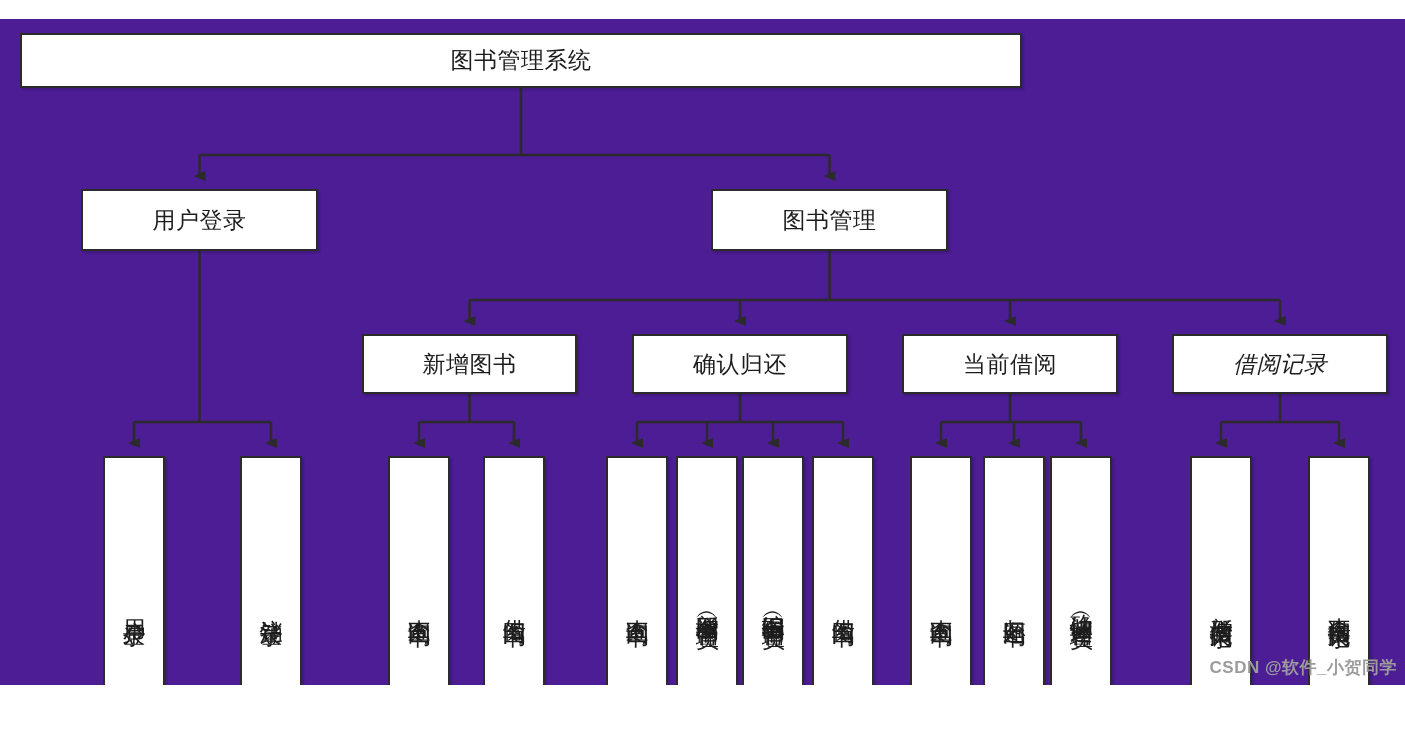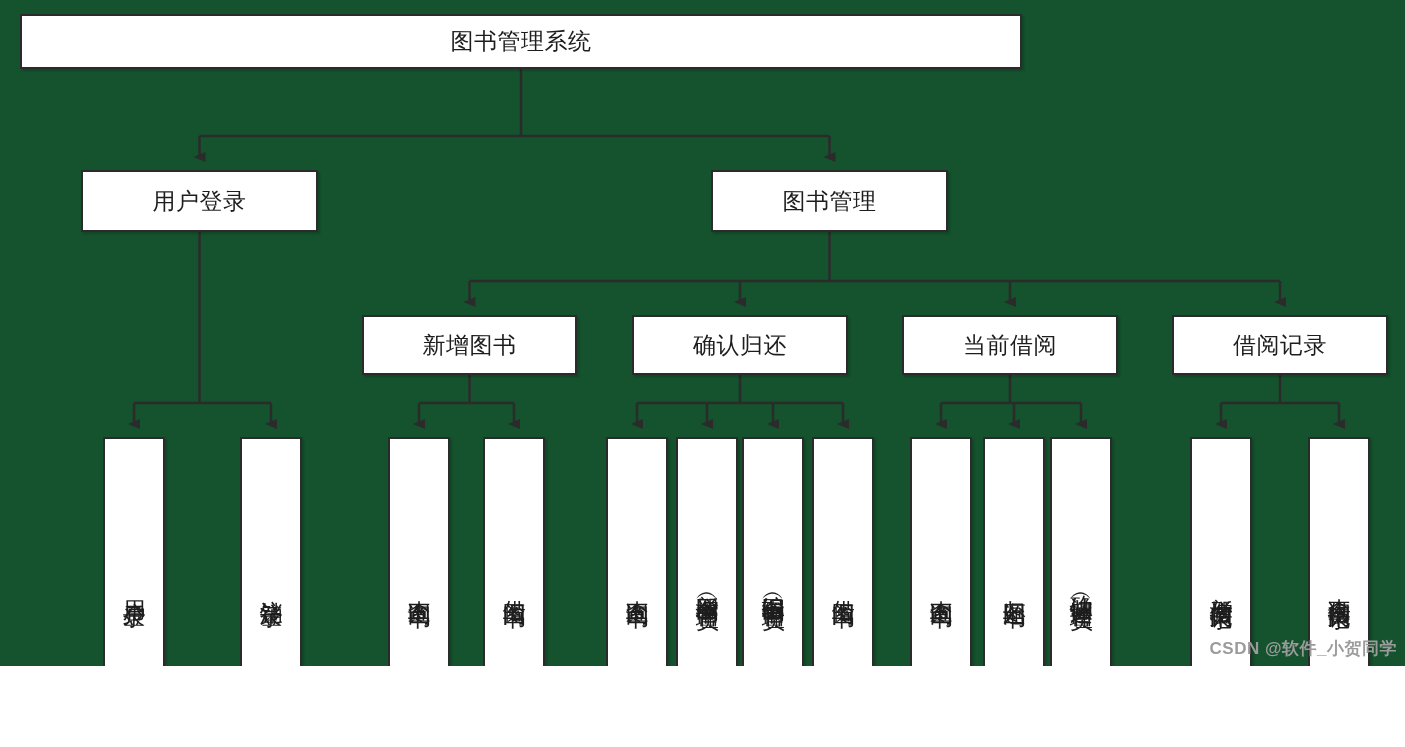--- a/index.html
+++ b/index.html
@@ -7,22 +7,23 @@
     padding: 0;
     background: #ffffff;
   }
   body {
     font-family: "Liberation Sans", "DejaVu Sans", sans-serif;
   }
   #canvas {
     position: relative;
     width: 1405px;
     height: 666px;
-    background: #14532d;
+    background: #4c1d95;
     overflow: hidden;
+    margin-top: 19px;
   }
   #wires {
     position: absolute;
     left: 0;
     top: 0;
     width: 1405px;
     height: 747px;
     pointer-events: none;
   }
   .node {
@@ -128,21 +129,21 @@
       </div>
       <div class="node horiz" style="left: 362px; top: 315px; width: 215px; height: 60px;">
         <span class="label">新增图书</span>
       </div>
       <div class="node horiz" style="left: 632px; top: 315px; width: 216px; height: 60px;">
         <span class="label">确认归还</span>
       </div>
       <div class="node horiz" style="left: 902px; top: 315px; width: 216px; height: 60px;">
         <span class="label">当前借阅</span>
       </div>
-      <div class="node horiz" style="left: 1172px; top: 315px; width: 216px; height: 60px;">
+      <div class="node horiz" style="left: 1172px; top: 315px; width: 216px; height: 60px; font-style: italic;">
         <span class="label">借阅记录</span>
       </div>
       <div class="node vert" style="left: 103px; top: 437px; width: 62px; height: 298px;">
         <span class="label">用户登录</span>
       </div>
       <div class="node vert" style="left: 240px; top: 437px; width: 62px; height: 298px;">
         <span class="label">注销登录</span>
       </div>
       <div class="node vert" style="left: 388px; top: 437px; width: 62px; height: 298px;">
         <span class="label">查询图书</span>

